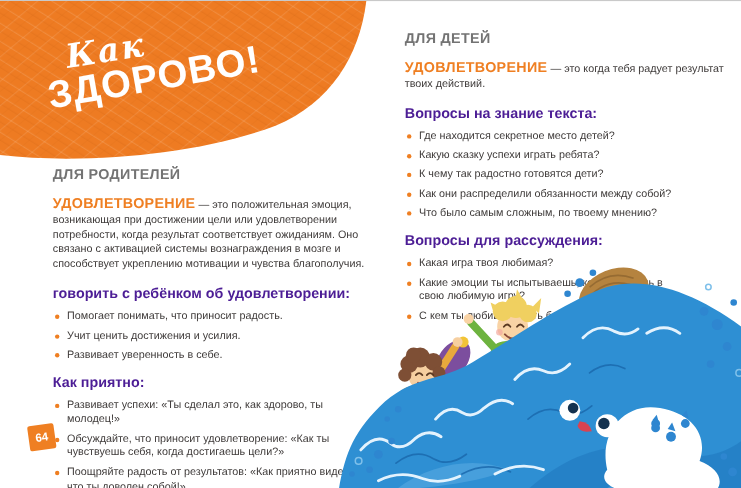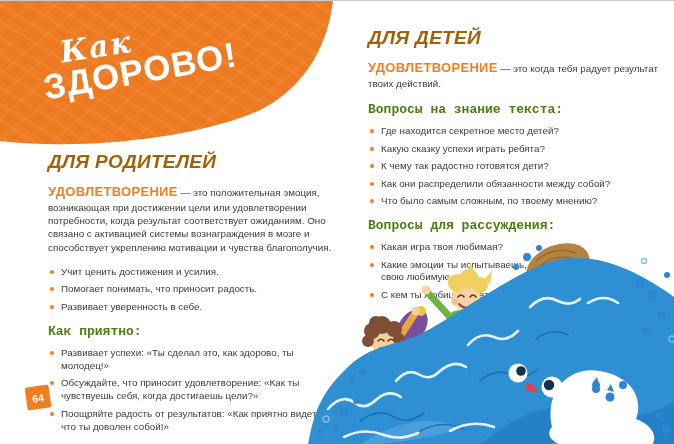--- a/index.html
+++ b/index.html
@@ -26,28 +26,28 @@
     position:absolute;left:44px;top:67px;
     font-weight:bold;font-size:35px;color:#ffffff;
     transform:rotate(-10deg);transform-origin:left center;
     letter-spacing:1px;
   }
   
   .col{position:absolute;color:#3e3a39;}
   .col-left{left:48px;top:150px;width:290px;}
   .col-right{left:368px;top:26px;width:296px;}
   .h-blue{
-    color:#a16207;font-weight:bold;font-size:19px;
-    letter-spacing:.3px;margin:0 0 10px 0;font-style:italic;
+    color:#737373;font-weight:bold;font-size:13px;
+    letter-spacing:.3px;margin:0 0 10px 0;
   }
   .term{color:#ef7f22;font-weight:bold;font-size:13px;letter-spacing:.3px;}
   .body-p{font-size:9.8px;line-height:1.36;margin:0 0 12px 0;}
   .h-orange{
-    color:#4d7c0f;font-weight:bold;font-size:13px;
-    margin:10px 0 7px 0;line-height:1.25;font-family:Liberation Mono, monospace;
+    color:#4c1d95;font-weight:bold;font-size:13px;
+    margin:10px 0 7px 0;line-height:1.25;
   }
   ul.dots{list-style:none;margin:0 0 4px 0;padding:0;}
   ul.dots li{
     position:relative;padding-left:13px;
     font-size:9.8px;line-height:1.32;margin-bottom:4.5px;
   }
   ul.dots li::before{
     content:"";position:absolute;left:2px;top:4px;
     width:4px;height:4px;border-radius:50%;background:#ef7f22;
   }
@@ -84,24 +84,25 @@
     <path d="M0,0 L333,0 C327,50 300,93 251,113 C184,139 78,149 0,140 Z" fill="url(#tex2)"></path>
   </svg>
   <div class="title-script">Как</div>
   <div class="title-main">ЗДОРОВО!</div>
 
   <div class="col col-left">
     <div class="h-blue">ДЛЯ РОДИТЕЛЕЙ</div>
     <p class="body-p"><span class="term">УДОВЛЕТВОРЕНИЕ</span><span> — это положительная эмоция, возникающая при достижении цели или удовлетворении потребности, когда результат соответствует ожиданиям. Оно связано с активацией системы вознаграждения в мозге и способствует укреплению мотивации и чувства благополучия.</span></p>
 
     <div class="h-orange">
+      <div>говорить с ребёнком об удовлетворении:</div>
     </div>
     <ul class="dots">
+      <li>Помогает понимать, что приносит радость.</li>
       <li>Учит ценить достижения и усилия.</li>
-      <li>Помогает понимать, что приносит радость.</li>
       <li>Развивает уверенность в себе.</li>
     </ul>
 
     <div class="h-orange">Как приятно:</div>
     <ul class="dots">
       <li>Развивает успехи: «Ты сделал это, как здорово, ты молодец!»</li>
       <li>Обсуждайте, что приносит удовлетворение: «Как ты чувствуешь себя, когда достигаешь цели?»</li>
       <li>Поощряйте радость от результатов: «Как приятно видеть, что ты доволен собой!»</li>
     </ul>
   </div>

